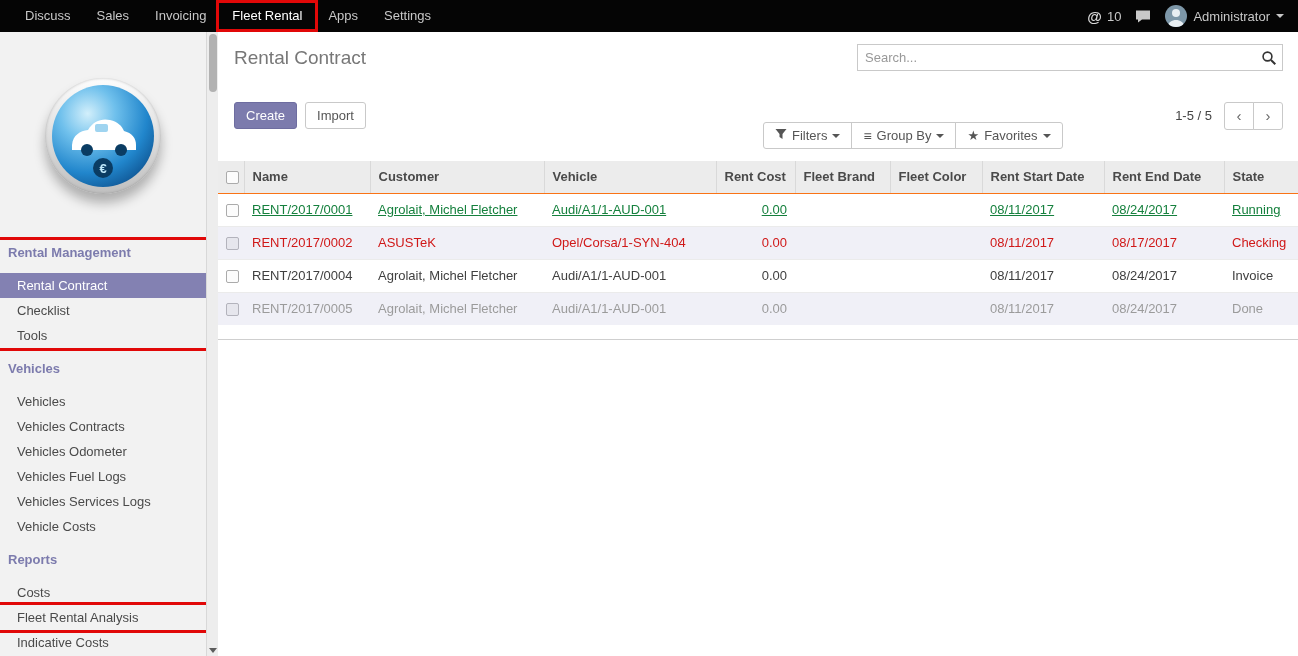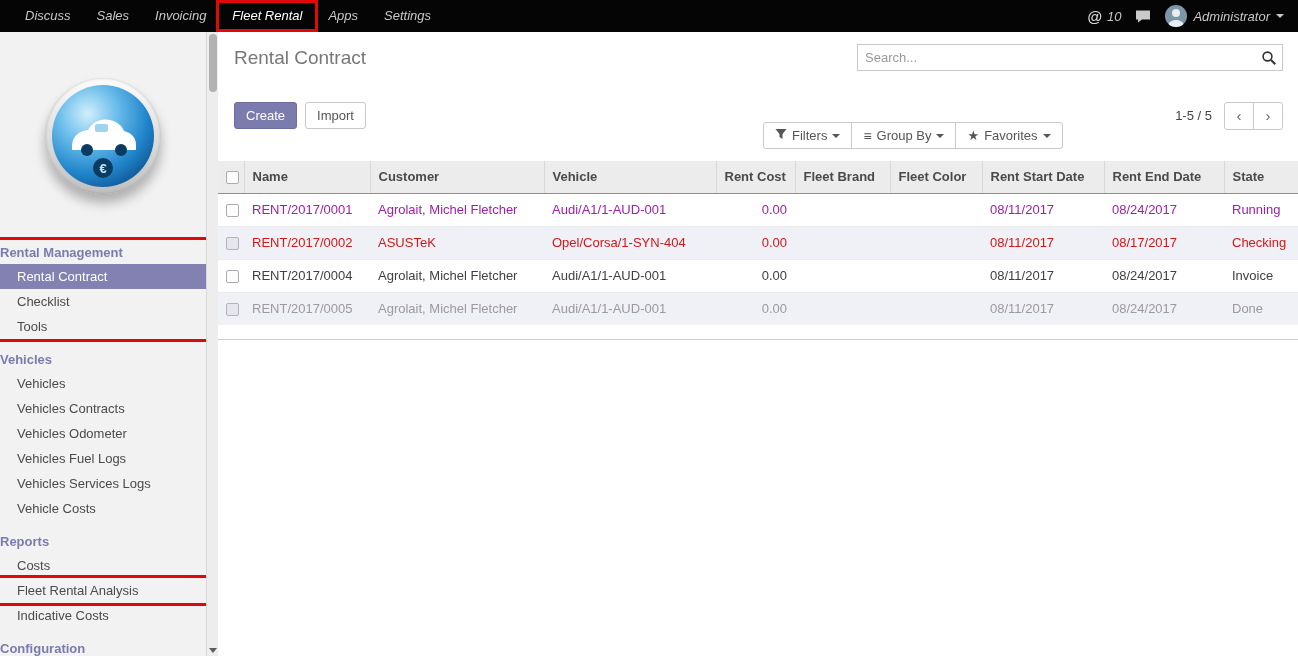--- a/index.html
+++ b/index.html
@@ -5,21 +5,21 @@
   * { box-sizing: border-box; }
   html,body { margin:0; padding:0; }
   body {
     width:1298px; height:656px; overflow:hidden;
     font-family:"Liberation Sans", sans-serif;
     background:#fff; position:relative;
   }
 
   
   .navbar { height:32px; background:#050505; display:flex; align-items:center;
-            color:#c8c8c8; font-size:13px; position:relative; z-index:6;font-style:italic; }
+            color:#c8c8c8; font-size:13px; position:relative; z-index:6; }
   .nav-left { display:flex; align-items:center; height:100%; padding-left:12px; }
   .nav-item { padding:0 13px; height:26px; line-height:26px; cursor:pointer; white-space:nowrap; }
   .nav-item.active { color:#fff; outline:3px solid #e10808; }
   .nav-right { margin-left:auto; display:flex; align-items:center; padding-right:14px; }
   .at-icon { font-size:15px; font-weight:bold; color:#d8d8d8; margin-right:5px; }
   .msg-count { margin-right:14px; }
   .chat-icon { display:flex; margin-right:14px; }
   .avatar { width:22px; height:22px; border-radius:50%; overflow:hidden; margin-right:6px; flex:none; }
   .caret { display:inline-block; width:0; height:0; border-left:4px solid transparent;
            border-right:4px solid transparent; border-top:4px solid #c8c8c8; margin-left:6px; }
@@ -36,21 +36,21 @@
                box-shadow:0 9px 12px rgba(0,0,0,0.28), inset 0 0 3px rgba(0,0,0,0.25);
                display:flex; align-items:center; justify-content:center; }
   .logo-sphere { width:102px; height:102px; border-radius:50%; position:relative;
                  background:radial-gradient(circle at 35% 28%, #d2effb 0%, #6fc0ec 28%, #2186cc 60%, #0b4a86 88%, #083a6b 100%);
                  display:flex; align-items:center; justify-content:center; }
   .euro-badge { position:absolute; bottom:9px; left:50%; transform:translateX(-50%);
                 width:20px; height:20px; border-radius:50%; background:#0a3c63;
                 color:#bfe8fa; font-size:13px; font-weight:bold;
                 display:flex; align-items:center; justify-content:center; }
   .section { margin-bottom:8px; }
-  .section-title { height:24px; line-height:26px; 
+  .section-title { height:33px; line-height:26px; padding-left:8px;
                    color:#7c7bad; font-weight:bold; font-size:13px; white-space:nowrap; }
   .side-item { height:25px; line-height:25px; padding-left:17px; font-size:13px;
                color:#4a4a4a; cursor:pointer; white-space:nowrap; }
   .side-item.selected { background:#8381b2; color:#fff; }
   .annotated { outline:3px solid #e10808; }
   .sb-track { position:absolute; top:0; right:0; bottom:0; width:12px;
               background:#ededed; border-left:1px solid #d8d8d8; }
   .sb-thumb { position:absolute; top:2px; left:2px; width:8px; height:58px;
               background:#b2b2b2; border-radius:4px; }
   .sb-arrow { position:absolute; bottom:3px; left:2px; width:0; height:0;
@@ -95,21 +95,21 @@
              border-left:1px solid #d9d9d9; white-space:nowrap; overflow:hidden; }
   thead th:first-child { border-left:none; }
   tbody td { height:33px; padding:0 8px; border-top:1px solid #ebebeb;
              white-space:nowrap; overflow:hidden; color:#444; }
   tbody tr.shaded { background:#f0f0f7; }
   td.num, th.num-h { text-align:right; }
   .cb { display:inline-block; width:13px; height:13px; border:1px solid #ababab;
         background:#fcfcfc; border-radius:2px; vertical-align:middle; }
   .shaded .cb { background:#e6e6ed; border-color:#b3b3bc; }
   tr.st-draft td    { color:#5152c9; }
-  tr.st-running td  { color:#a21caf; }
+  tr.st-running td  { color:#15803d;text-decoration:underline; }
   tr.st-checking td { color:#d01818; }
   tr.st-invoice td  { color:#404040; }
   tr.st-done td     { color:#9b9b9b; }
   .table-footer { width:1080px; height:15px; border-bottom:1px solid #cfcfcf; background:#fff; }
 </style>
 </head>
 <body>
 
 <div class="navbar">
   <div class="nav-left">

